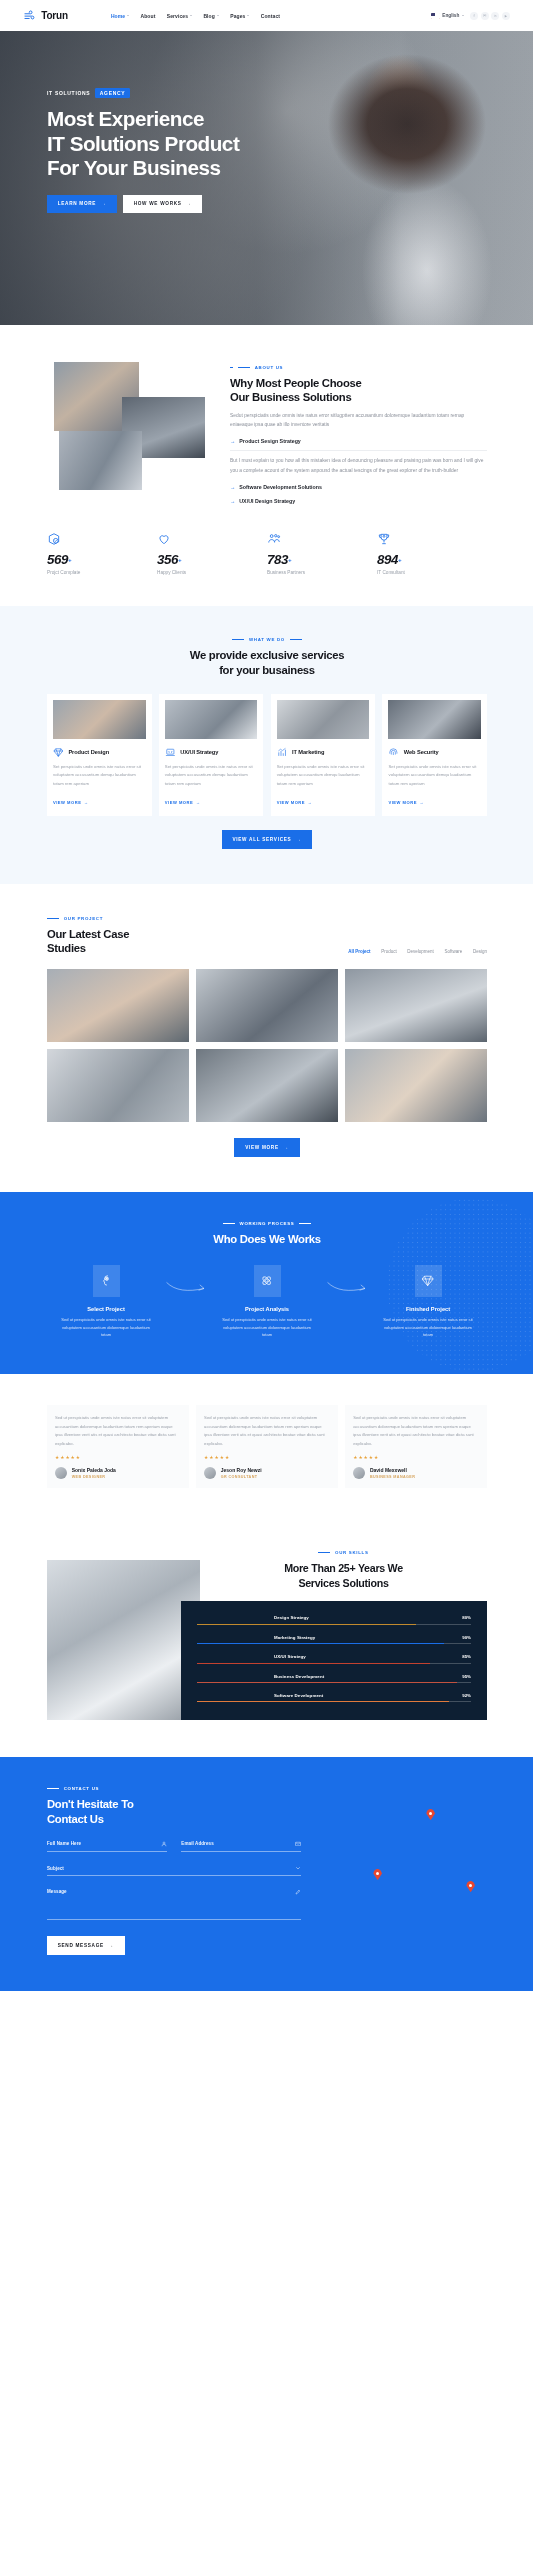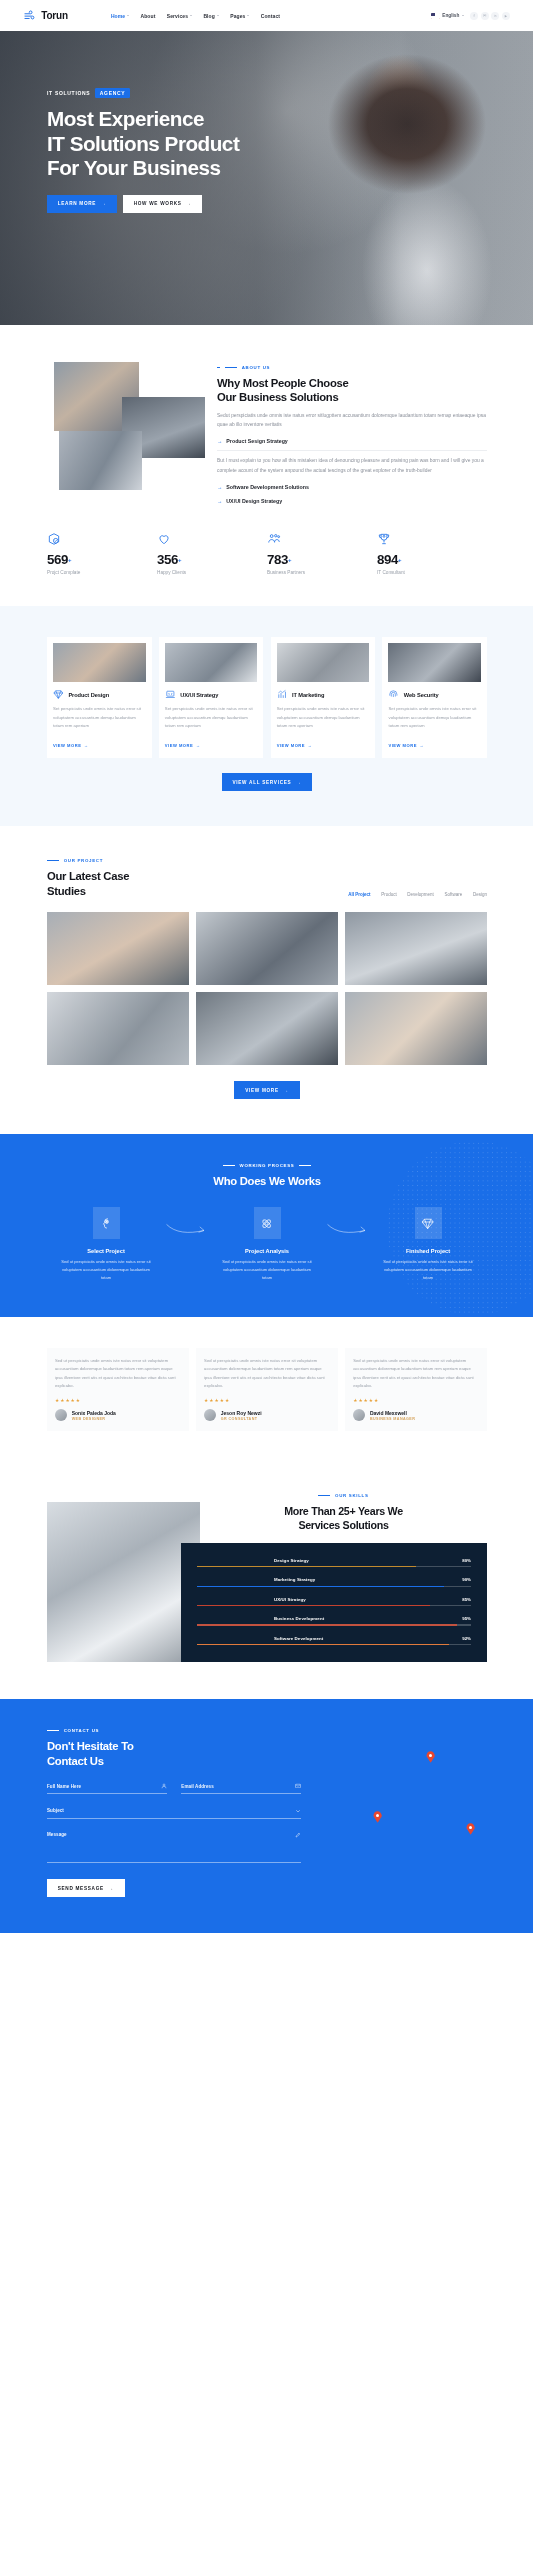--- a/index.html
+++ b/index.html
@@ -74,40 +74,40 @@
   .tagline .dash.sm { width:3.3px; }
   .tagline span.t { font-size:4.4px; font-weight:700; letter-spacing:0.7px; color:#1a6ee8; }
   .tagline.center { justify-content:center; }
   .tagline.white .dash { background:#fff; }
   .tagline.white span.t { color:#fff; }
   h2.sec { font-size:11.3px; font-weight:700; letter-spacing:-0.3px; line-height:1.28; color:#14161c; }
   p.body { font-size:4.9px; line-height:1.95; color:#8b909a; }
 
   
   .about { padding:37px 0 0; }
-  .about-grid { display:flex; gap:3px; }
+  .about-grid { display:flex; gap:16px; }
   .about-imgs { width:167px; position:relative; height:133px; flex:none;}
   .ph { position:absolute; background:#c6cbd2; overflow:hidden; }
   .ph.a { left:6.7px; top:0; width:85px; height:69px;
     background:linear-gradient(140deg,#8e9aa6,#c2b2a2 45%,#6d7683); }
   .ph.b { left:75px; top:35px; width:83px; height:61px;
     background:linear-gradient(160deg,#5d6671,#9aa3ad 60%,#3f4751); }
   .ph.c { left:12px; top:69px; width:83px; height:59px;
     background:linear-gradient(120deg,#adb4bd,#7d8894 55%,#cfd4da); }
   .about-body { flex:1; padding-top:2.7px; }
   .about-body h2 { margin-bottom:6px; }
   .feat { display:flex; align-items:center; gap:4px; font-size:5.3px; font-weight:700; color:#1d2028; margin:8px 0 0;}
   .feat .arr { color:#1a6ee8; font-size:5.3px; }
   .rule { height:0.7px; background:#eceef1; margin:6px 0 6px; }
 
   
   .stats { display:flex; padding:28px 0 31px; }
   .stat { flex:1; }
   .stat-ico { color:#1a6ee8; height:14.7px; margin-bottom:6px; }
-  .stat-num { font-size:13.3px; font-weight:700; color:#14161c; letter-spacing:-0.4px; display:flex; align-items:center;}
+  .stat-num { font-size:13.3px; font-weight:700; color:#14161c; letter-spacing:-0.4px; display:flex; align-items:center;font-style:italic;}
   .stat-num sup { font-size:6px; color:#1a6ee8; font-weight:700; line-height:1; margin-top:1.3px;}
   .stat-lab { font-size:4.7px; color:#9aa0aa; margin-top:2.7px;}
 
   
   .services { background:#f3f8fd; padding:31px 0 35px; position:relative; }
   .svc-head { text-align:center; margin-bottom:16px; }
   .svc-head h2 { font-size:11.3px; line-height:1.35; }
   .svc-row { display:flex; gap:7.3px; }
   .svc-card { flex:1; background:#fff; padding:6px 6px 9.3px; }
   .svc-img { height:39px; margin-bottom:7.3px; }
@@ -400,20 +400,31 @@
               <sup>+</sup>
           </div>
           <div class="stat-lab">IT Consultant</div>
         </div>
       </div>
     </div>
   </div>
 
   <div class="services">
     <div class="container">
+      <div class="svc-head">
+        <div class="tagline center">
+          <span class="dash"></span>
+          <span class="t">WHAT WE DO</span>
+          <span class="dash"></span>
+        </div>
+        <h2 class="sec">
+          <span>We provide exclusive services</span><br>
+          <span>for your busainess</span>
+        </h2>
+      </div>
 
       <div class="svc-row">
         <div class="svc-card">
           <div class="svc-img i1"></div>
           <div class="svc-title-row">
             <span class="svc-ico">
               <svg viewBox="0 0 24 24" width="10.7" height="10.7" fill="none" stroke="#1a6ee8" stroke-width="1.4">
                   <path d="M6 4h12l4 5-10 12L2 9z"></path>
                   <path d="M2 9h20M8.5 9L12 21M15.5 9L12 21M6 4l2.5 5M18 4l-2.5 5"></path>
                 </svg>

